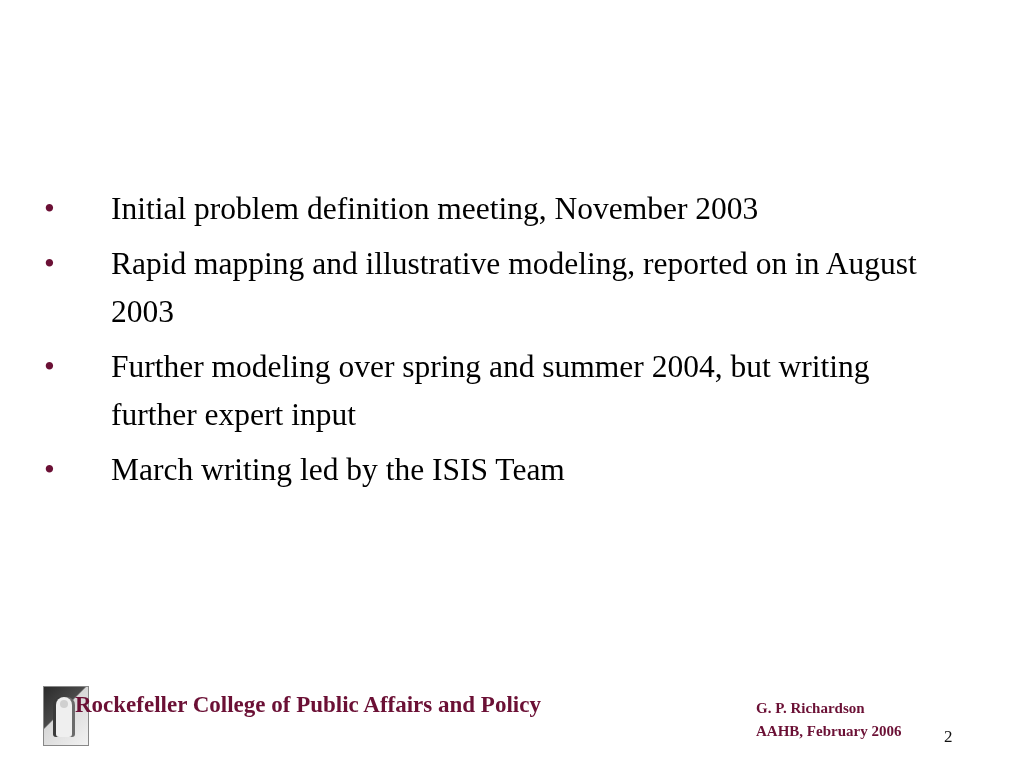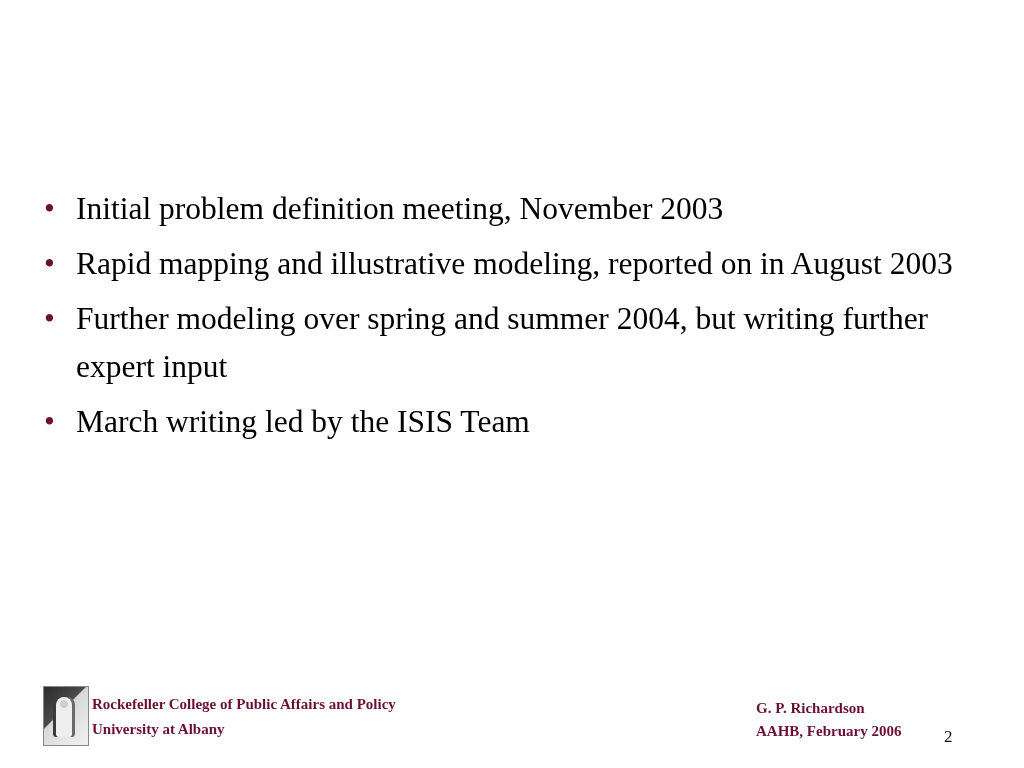--- a/index.html
+++ b/index.html
@@ -51,20 +51,21 @@
     padding-left: 6px;
     box-sizing: border-box;
   }
   .bullet-text {
     flex: 1 1 auto;
     font-size: 31.5px;
     line-height: 48px;
     color: #000000;
     font-family: "Liberation Serif", serif;
     padding-right: 40px;
+    margin-left: 35px;
   }
   .footer-logo {
     position: absolute;
     left: 43px;
     top: 686px;
     width: 44px;
     height: 58px;
     background: linear-gradient(135deg, #2b2b2b 0%, #4a4a4a 40%, #d8d8d8 42%, #f2f2f2 100%);
     border: 1px solid #888;
     overflow: hidden;
@@ -84,25 +85,25 @@
     position: absolute;
     left: 4px;
     top: 3px;
     width: 8px;
     height: 8px;
     background: #d0d0d0;
     border-radius: 50%;
   }
   .footer-org {
     position: absolute;
-    left: 92px;
+    left: 75px;
     top: 692px;
     font-family: "Liberation Serif", serif;
     font-weight: bold;
-    font-size: 15px;
+    font-size: 23px;
     line-height: 25px;
     color: #6b1035;
   }
   .footer-credit {
     position: absolute;
     left: 756px;
     top: 697px;
     font-family: "Liberation Serif", serif;
     font-weight: bold;
     font-size: 15px;
@@ -147,21 +148,20 @@
     </div>
 
   </div>
 
   <div class="footer-logo">
     <div class="fig"></div>
   </div>
 
   <div class="footer-org">
     <div>Rockefeller College of Public Affairs and Policy</div>
-    <div>University at Albany</div>
   </div>
 
   <div class="footer-credit">
     <div>G. P. Richardson</div>
     <div>AAHB, February 2006</div>
   </div>
 
   <div class="slide-number">2</div>
 
 </div>

